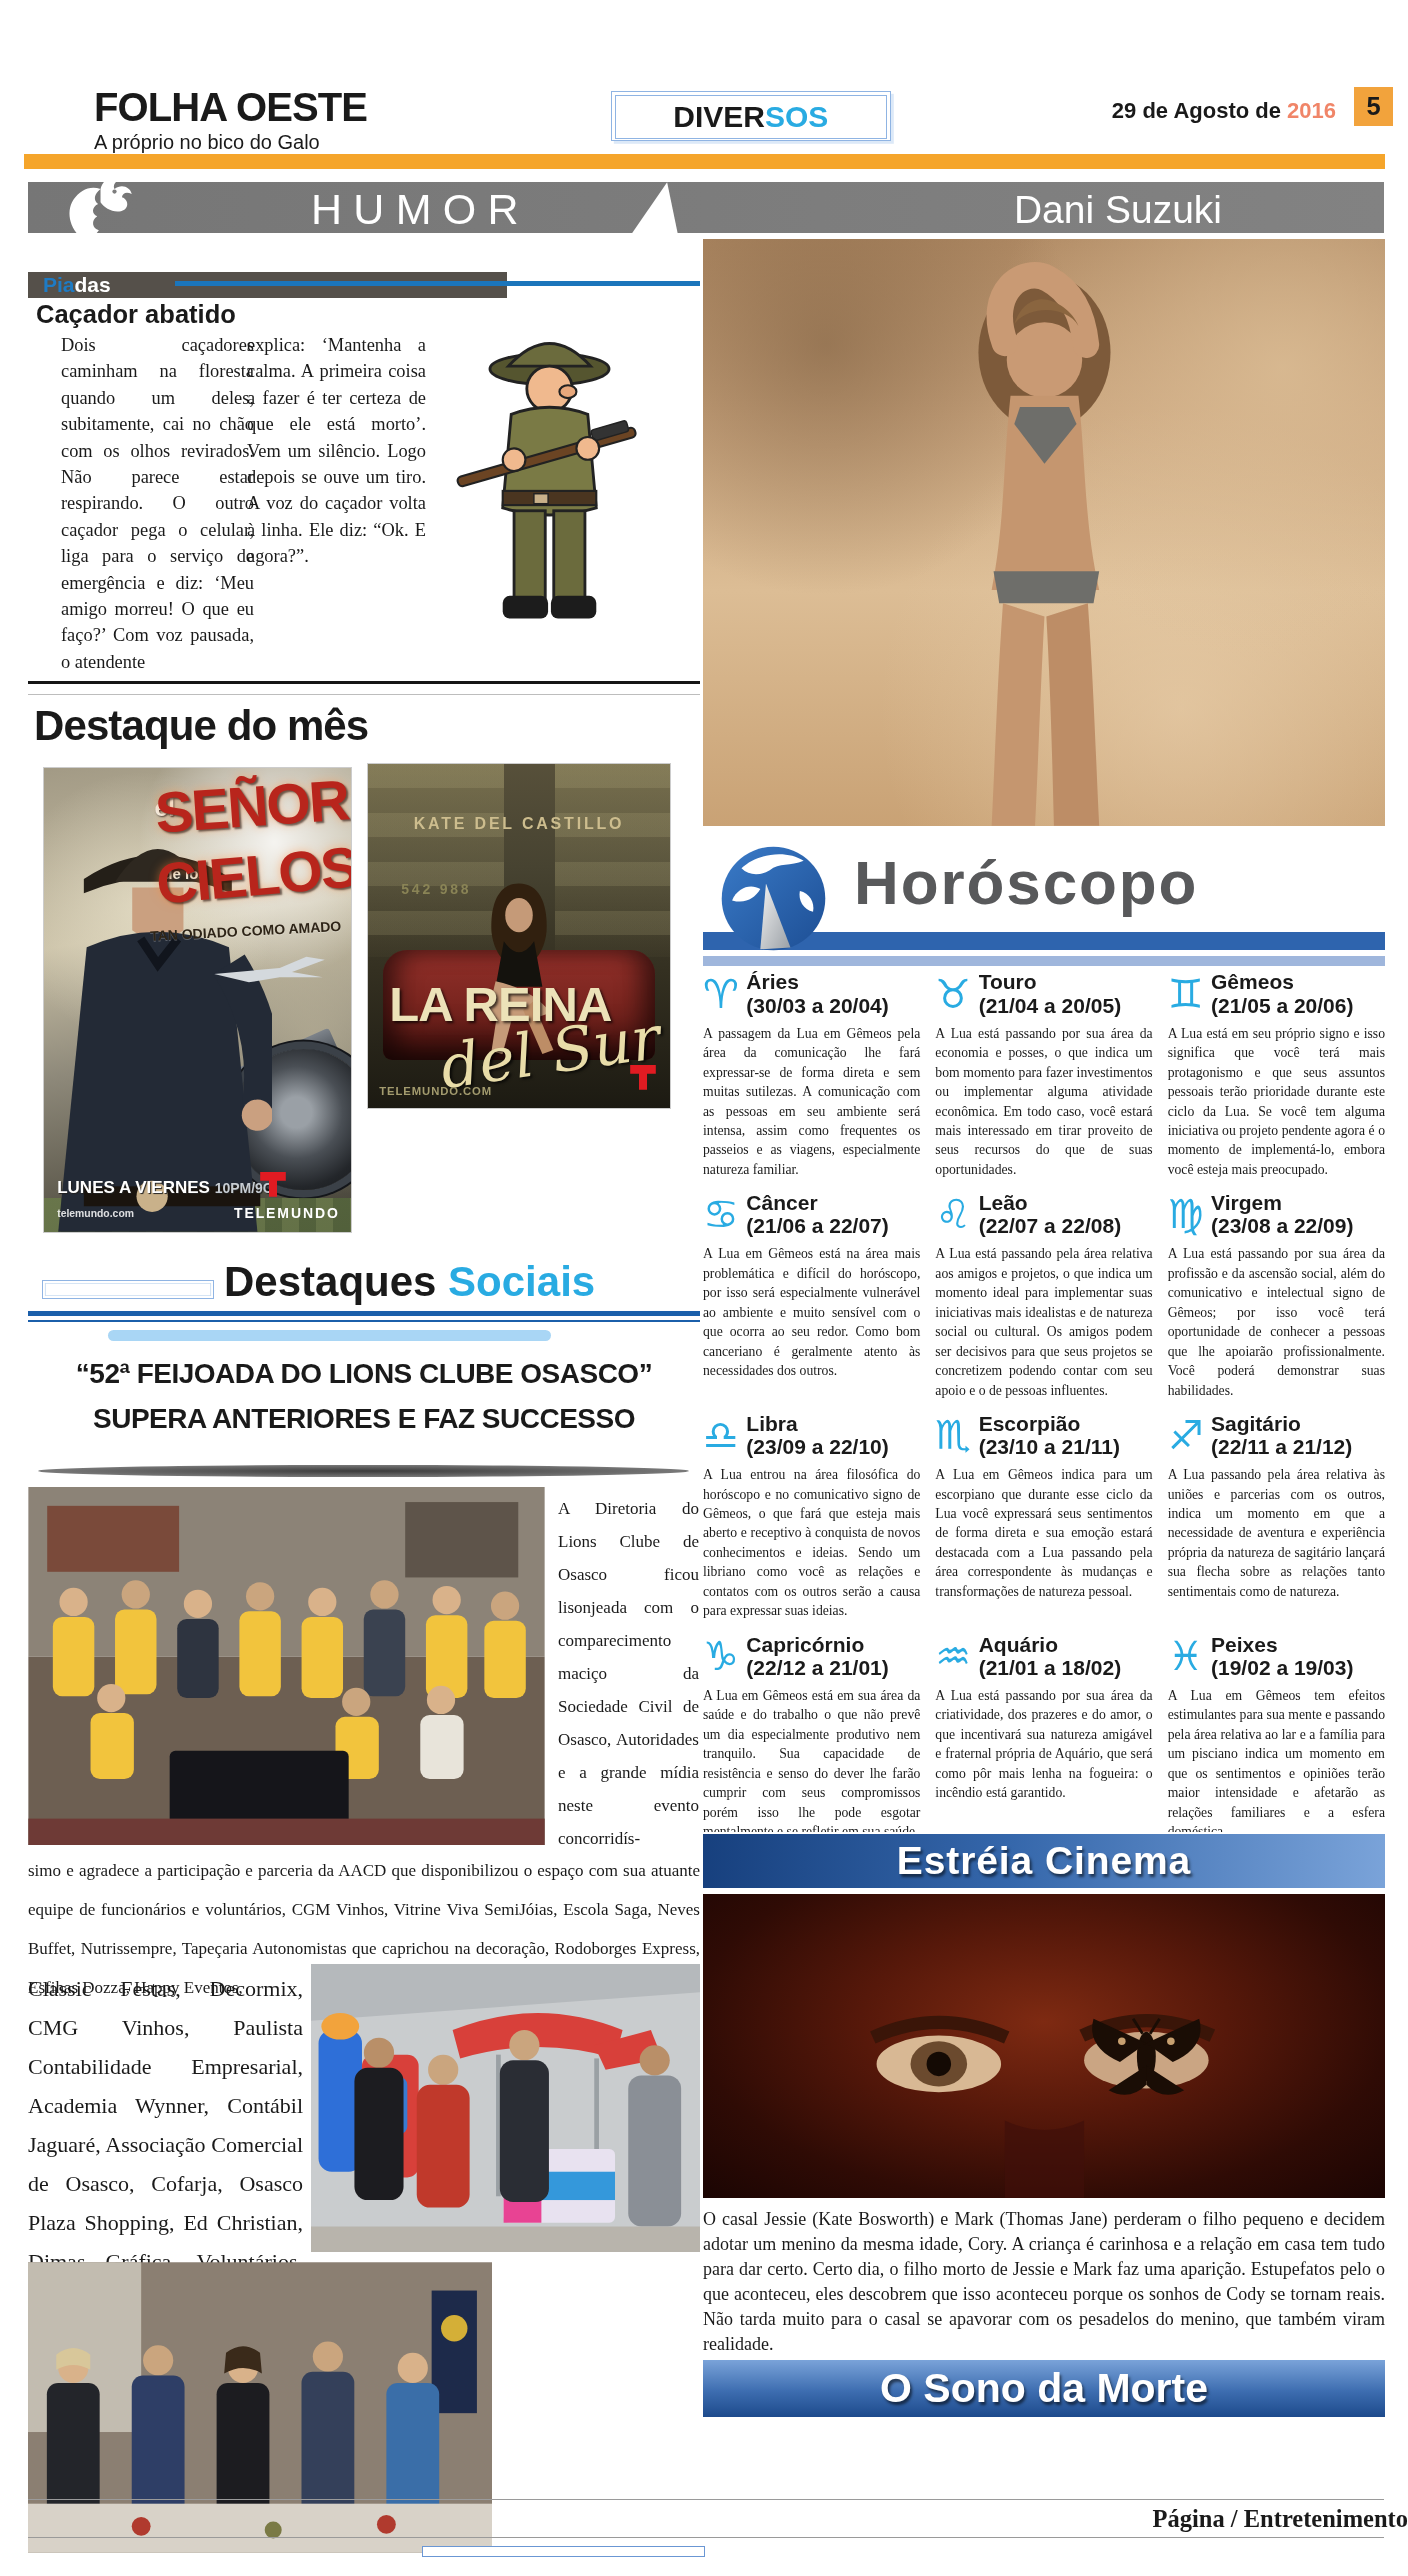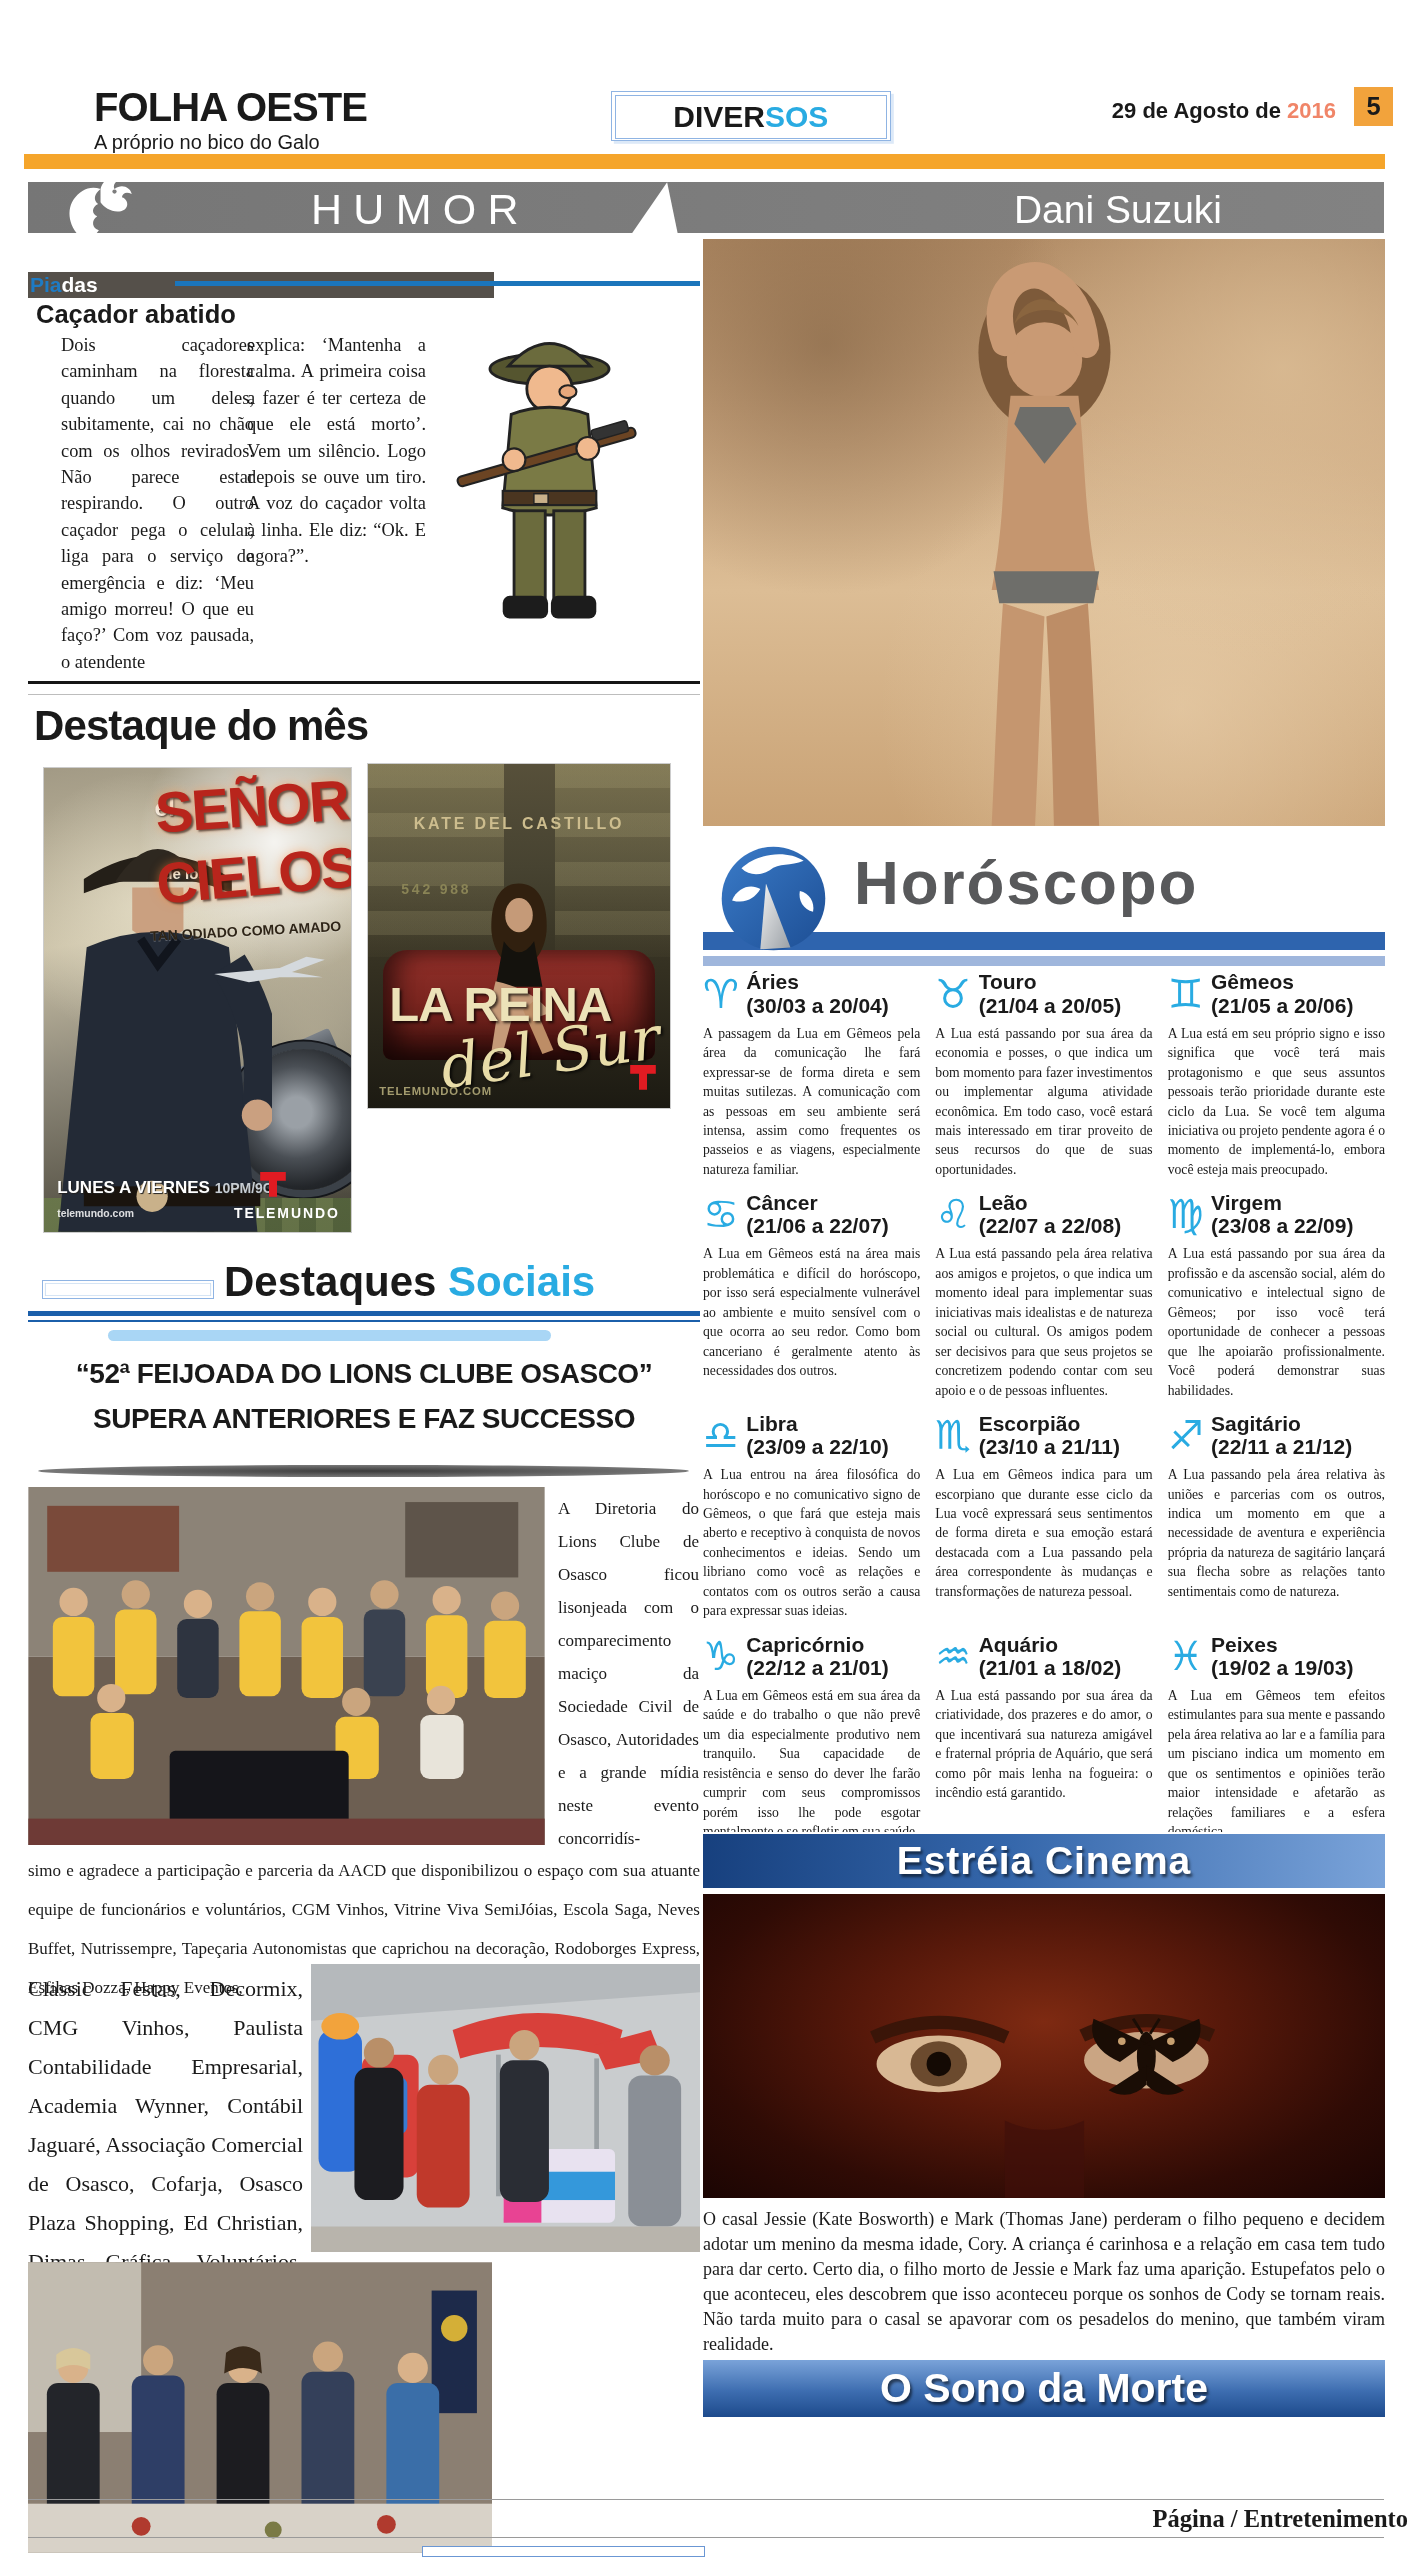--- a/index.html
+++ b/index.html
@@ -26,21 +26,21 @@
   
   .humor-banner{left:28px;top:182px;width:1356px;height:51px;
                 background:linear-gradient(90deg,#767676,#828282);}
   .rooster{left:26.4px;top:-11.3px;height:74px;width:98px;}
   .humor-title{left:283px;top:2.8px;font-size:43px;color:#fff;letter-spacing:11.3px;font-weight:400;}
   .sail{left:581px;top:0px;width:75px;height:55px;}
   .banner-byline{left:887px;top:5.7px;width:406px;text-align:center;font-size:39px;color:#fff;}
 
   
   .piadas-bar{left:28px;top:272px;width:464px;height:25.5px;background:#55504A;
-              display:flex;align-items:center;padding-left:2px;font-size:21px;font-weight:bold;}
+              display:flex;align-items:center;padding-left:15px;font-size:21px;font-weight:bold;}
   .piadas-blue{color:#1E7BC4;} .piadas-rest{color:#fff;}
   .piadas-line{left:175px;top:281px;width:525px;height:4.7px;background:#1B75BB;}
   .joke-title{left:36px;top:300px;font-size:25.5px;font-weight:bold;}
   .joke-col{top:332px;font-size:18.4px;line-height:26.4px;}
   .joke-col1{left:33px;width:193px;margin-left:28px;}
   .joke-col2{left:247px;width:179px;}
   .hunter{left:429px;top:311px;width:241px;height:357px;}
   .rule-dark{left:28px;top:681px;width:672px;height:2.8px;background:#161616;}
   .rule-gray{left:28px;top:694px;width:672px;height:0.9px;background:#bdbdbd;}
 

